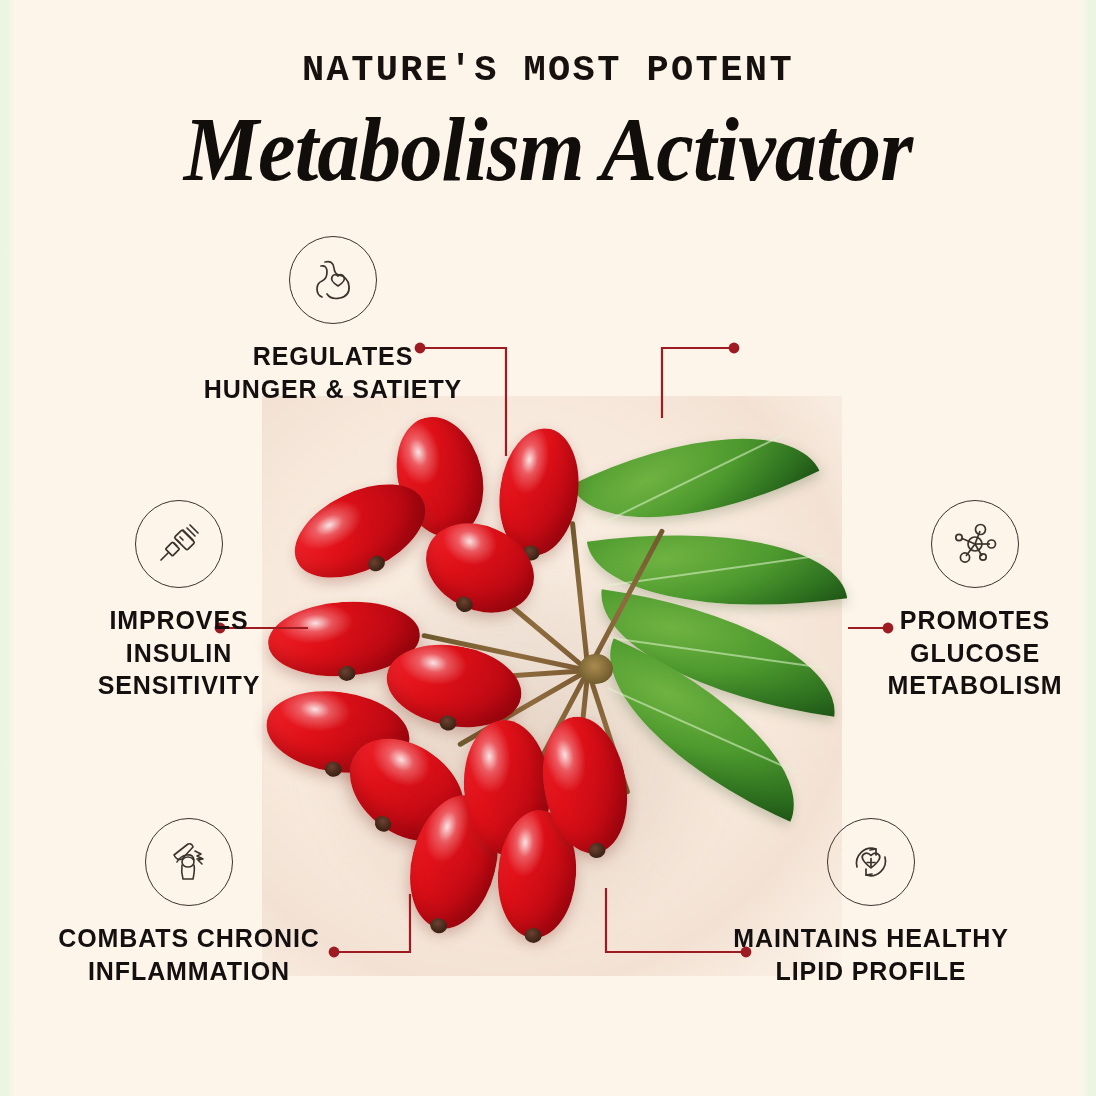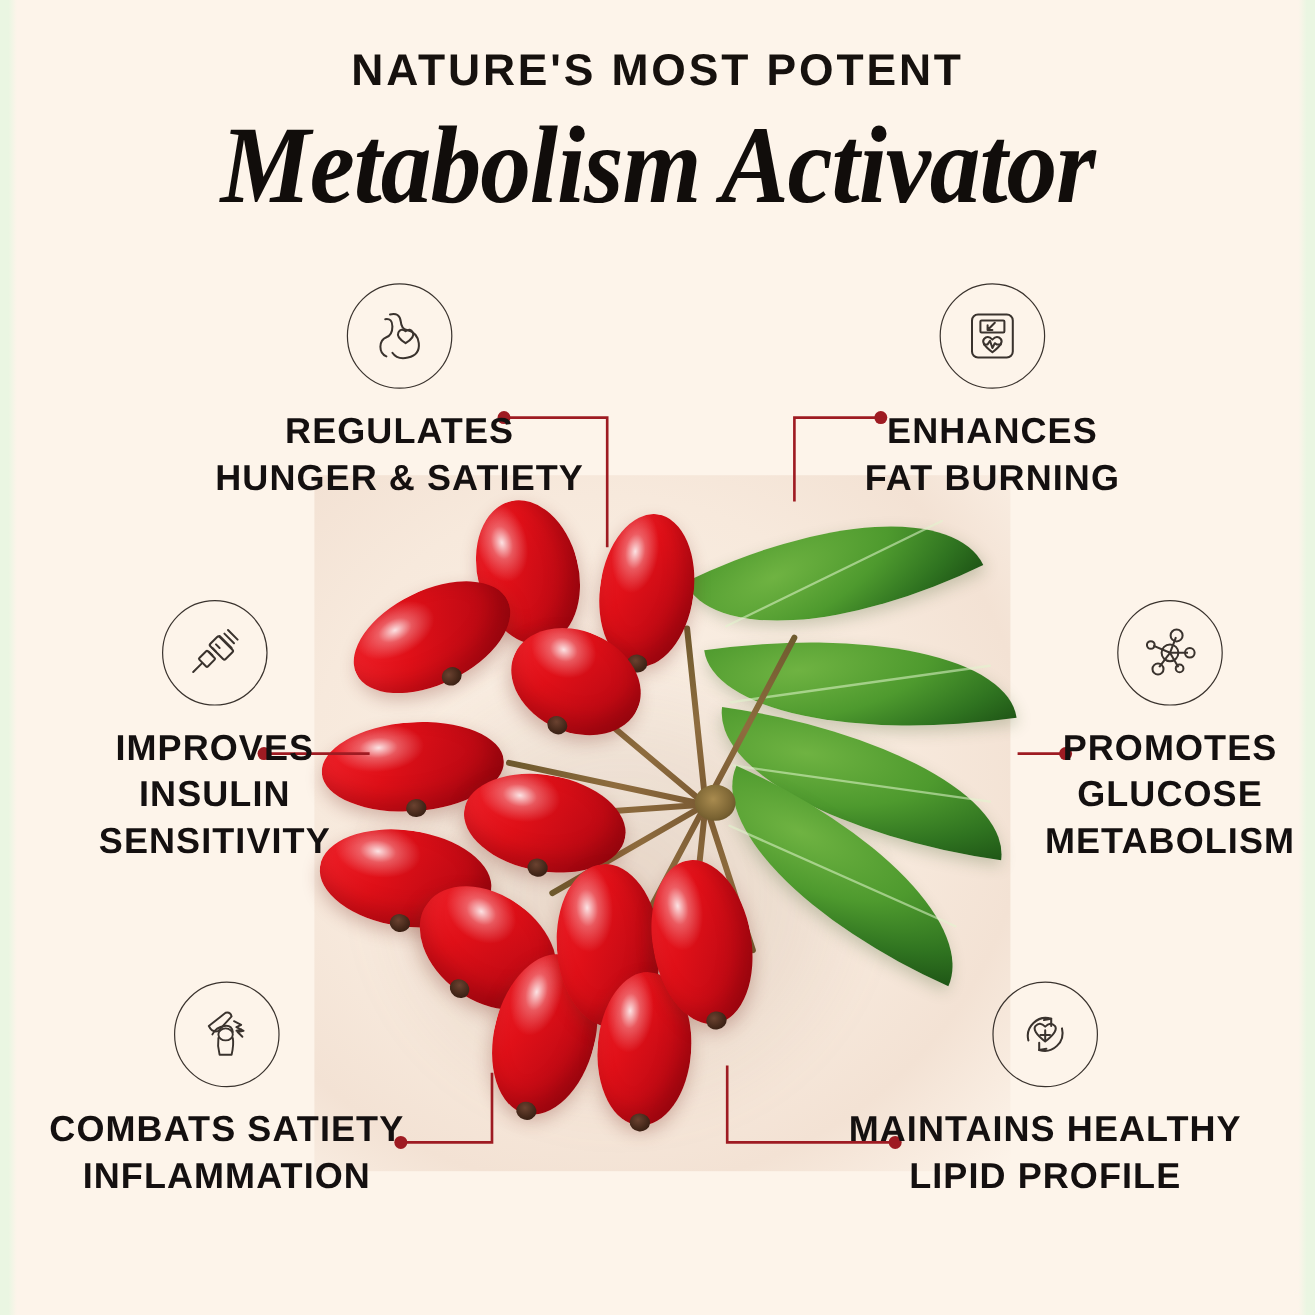--- a/index.html
+++ b/index.html
@@ -11,22 +11,22 @@
   #stage{
     position:relative;width:1096px;height:1096px;
     background:
       linear-gradient(90deg,#EAF6E2 0px,#EAF6E2 7px,#FDF4EA 14px,#FDF4EA calc(100% - 14px),#EAF6E2 calc(100% - 7px),#EAF6E2 100%);
     overflow:hidden;
   }
 
   
   .header{position:absolute;left:0;top:0;width:1096px;text-align:center;}
   .eyebrow{
-    margin-top:40px;
-    font-family:Liberation Sans, sans-serif;
+    margin-top:52px;
+    font-family:Liberation Mono, monospace;
     font-size:37px;font-weight:700;letter-spacing:2.4px;
     color:#16110E;line-height:1;
   }
   .headline{
     margin-top:14px;
     font-family:"Liberation Serif", serif;
     font-style:italic;font-weight:700;
     font-size:92px;line-height:1.02;
     letter-spacing:-1px;
     color:#110D0B;
@@ -81,21 +81,21 @@
   .feature{position:absolute;text-align:center;}
   .icon-wrap{
     width:86px;height:86px;border-radius:50%;
     border:1.6px solid #3A332E;
     margin:0 auto 16px auto;
     display:flex;align-items:center;justify-content:center;
     background:transparent;
   }
   .icon-wrap svg{display:block;}
   .flabel{
-    font-size:30px;font-weight:700;letter-spacing:0.9px;
+    font-size:25px;font-weight:700;letter-spacing:0.9px;
     line-height:1.30;color:#141010;white-space:pre-line;
   }
 
   .f-tl{left:178px;top:236px;width:310px;}
   .f-tr{left:672px;top:236px;width:310px;}
   .f-ml{left:54px;top:500px;width:250px;}
   .f-mr{left:850px;top:500px;width:250px;}
   .f-bl{left:24px;top:818px;width:330px;}
   .f-br{left:706px;top:818px;width:330px;}
 
@@ -206,33 +206,20 @@
       <svg width="52" height="52" viewBox="0 0 52 52" fill="none" stroke="#3A332E" stroke-width="1.7" stroke-linecap="round" stroke-linejoin="round">
         <path d="M18 8 q8 -2 9 6 q0.5 6 5 7 q9 2 10 11 q1 10 -9 12 q-9 2 -13 -4"></path>
         <path d="M14 12 q6 -1 6 6 q0 7 -5 9 q-5 2 -5 8 q0 6 5 8"></path>
         <path d="M31 22 q-4 -3 -6 1 q-2 4 6 9 q8 -5 6 -9 q-2 -4 -6 -1z"></path>
       </svg>
     </div>
     <div class="flabel">REGULATES
 HUNGER &amp; SATIETY</div>
   </div>
 
-  <div class="feature f-tr">
-    <div class="icon-wrap">
-      <svg width="50" height="50" viewBox="0 0 50 50" fill="none" stroke="#3A332E" stroke-width="1.7" stroke-linecap="round" stroke-linejoin="round">
-        <rect x="8" y="7" width="34" height="36" rx="5"></rect>
-        <rect x="15" y="12" width="20" height="10" rx="1"></rect>
-        <path d="M27 14 l-6 6 M21 20 h4 M21 20 v-4"></path>
-        <path d="M25 28 q-4 -4 -7 -0.5 q-3 3.5 7 11 q10 -7.5 7 -11 q-3 -3.5 -7 0.5z"></path>
-        <path d="M18 32 h3 l2 -3 l2 6 l2 -4 l1.5 1 h3.5"></path>
-      </svg>
-    </div>
-    <div class="flabel">ENHANCES
-FAT BURNING</div>
-  </div>
 
   <div class="feature f-ml">
     <div class="icon-wrap">
       <svg width="50" height="50" viewBox="0 0 50 50" fill="none" stroke="#3A332E" stroke-width="1.7" stroke-linecap="round" stroke-linejoin="round">
         <path d="M33 9 l8 8"></path>
         <path d="M36 6 l8 8"></path>
         <rect x="21.5" y="15.5" width="18" height="11" rx="1.5" transform="rotate(45 30.5 21)"></rect>
         <path d="M29 11 l10 10"></path>
         <rect x="13.5" y="25" width="10" height="10" rx="1" transform="rotate(45 18.5 30)"></rect>
         <path d="M14 34 l-7 7"></path>
@@ -269,21 +256,21 @@
     <div class="icon-wrap">
       <svg width="50" height="50" viewBox="0 0 50 50" fill="none" stroke="#3A332E" stroke-width="1.6" stroke-linecap="round" stroke-linejoin="round">
         <path d="M10 18 L24 7 q4 -1 5 3 L18 22 q-5 2 -8 -4z"></path>
         <path d="M13 25 q3 -6 10 -7 q6 -1 7 5"></path>
         <path d="M18 28 q-1 7 1 14 h10 q2 -9 1 -14"></path>
         <ellipse cx="24" cy="25" rx="6" ry="5"></ellipse>
         <path d="M31 14 l6 3 l-4 2 l6 3 l-5 1 l4 4"></path>
         <path d="M33 22 l4 -1"></path>
       </svg>
     </div>
-    <div class="flabel">COMBATS SATIETY
+    <div class="flabel">COMBATS CHRONIC
 INFLAMMATION</div>
   </div>
 
   <div class="feature f-br">
     <div class="icon-wrap">
       <svg width="52" height="52" viewBox="0 0 52 52" fill="none" stroke="#3A332E" stroke-width="1.7" stroke-linecap="round" stroke-linejoin="round">
         <path d="M12 31 a15 15 0 0 1 19 -18"></path>
         <path d="M31 13 l0 6 M31 13 l-6 1"></path>
         <path d="M40 21 a15 15 0 0 1 -19 18"></path>
         <path d="M21 39 l0 -6 M21 39 l6 -1"></path>

